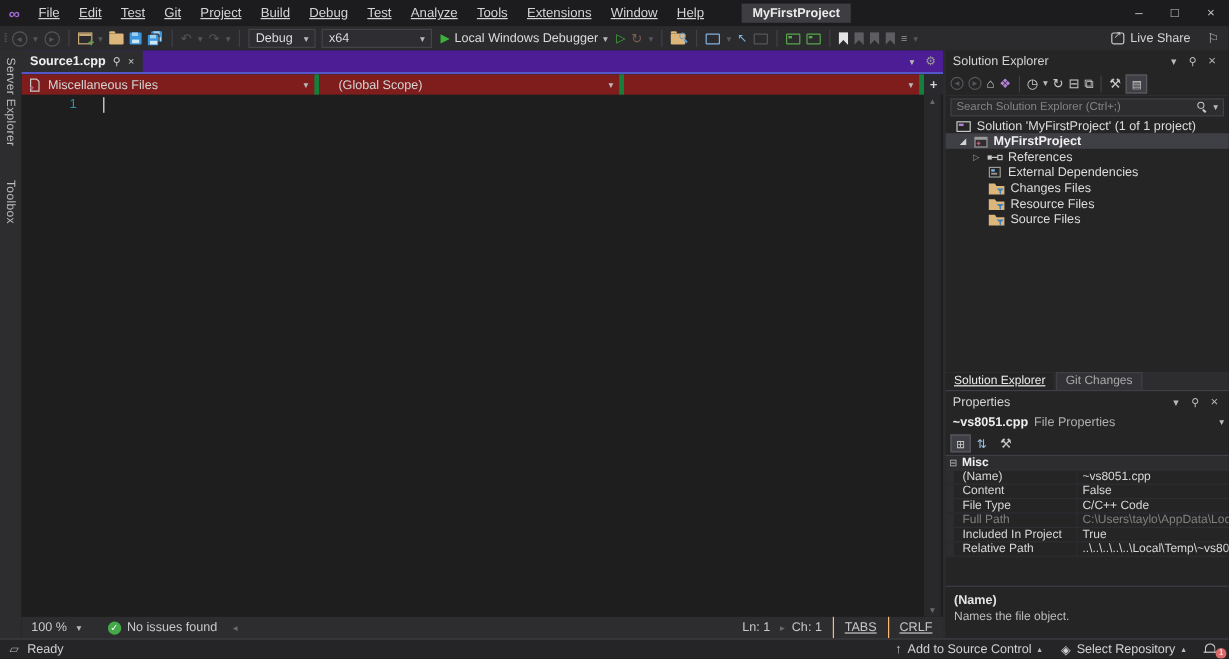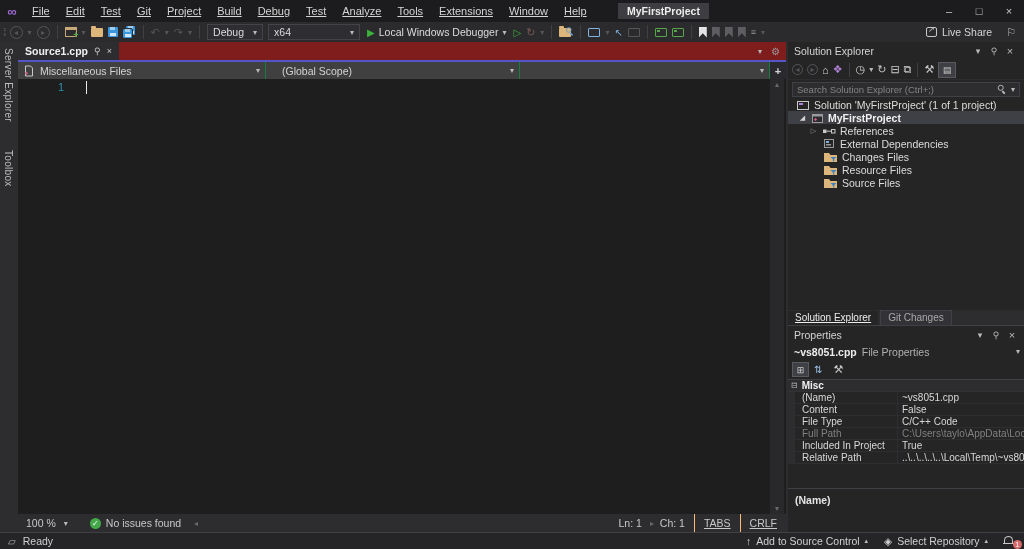--- a/index.html
+++ b/index.html
@@ -76,29 +76,29 @@
   .sharebox::after { content:"↗"; position:absolute; left:1px; top:-3px; font-size:8px; color:#c8c8c8; }
   .flagicon { color:#b9b9b9; font-size:11px; }
 
   
   .main { position:absolute; left:0; top:42px; width:1024px; height:490px; display:flex; }
   .leftstrip { width:18px; background:#2d2d30; position:relative; }
   .vlabel { writing-mode:vertical-rl; color:#bdbdbd; font-size:10px; position:absolute; left:3px; letter-spacing:.3px; }
 
   
   .editor { width:768px; height:490px; background:#1e1e1e; position:relative; }
-  .tabstrip { position:absolute; left:0; top:0; width:768px; height:18px; background:#7f1d1d; }
+  .tabstrip { position:absolute; left:0; top:0; width:768px; height:18px; background:#4c1d95; }
   .doctab { position:absolute; left:0; top:0; height:18px; background:#2d2d30; display:flex;
     align-items:center; gap:6px; padding:0 7px; }
   .tabtitle { font-weight:bold; color:#f0f0f0; font-size:10.5px; }
   .tabico { color:#c8c8c8; font-size:9px; }
   .tabstrip-right { position:absolute; right:6px; top:0; height:18px; display:flex; gap:9px; align-items:center; color:#9a9a9a; }
   .accentline { position:absolute; left:0; top:18px; width:768px; height:2px; background:#5456c8; }
   .navbar { position:absolute; left:0; top:20px; width:768px; height:17px; background:#252528; display:flex; }
-  .navcell { height:17px; background:#404040; border-right:1px solid #15803d; display:flex;
+  .navcell { height:17px; background:#7f1d1d; border-right:4px solid #15803d; display:flex;
     align-items:center; padding:0 5px; color:#d4d4d4; font-size:10.5px; gap:5px; }
   .navcell .spacer { flex:1; }
   .nc1 { width:248px; } .nc2 { width:254px; padding-left:16px; } .nc3 { width:250px; }
   .splitterbox { width:16px; height:17px; display:flex; align-items:center; justify-content:center;
     color:#d4d4d4; font-weight:bold; font-size:11px; background:#2a2a2e; }
   .code { position:absolute; left:0; top:37px; width:752px; height:435px; background:#1e1e1e; }
   .lnum { position:absolute; left:0; top:2px; width:46px; text-align:right; color:#2b91af; font-size:11px; }
   .textcaret { position:absolute; left:68px; top:2px; width:1px; height:13px; background:#e8e8e8; }
   .vscroll { position:absolute; right:2px; top:37px; width:14px; height:435px; background:#29292c; }
   .vscroll .sarr { position:absolute; left:0; width:14px; text-align:center; color:#6a6a6e; font-size:8px; }
@@ -496,20 +496,21 @@
             <span class="vl">True</span>
           </div>
           <div class="grow">
             <span class="gut"></span>
             <span class="nm">Relative Path</span>
             <span class="vl">..\..\..\..\..\Local\Temp\~vs8051.cp</span>
           </div>
         </div>
         <div class="pdesc">
           <div class="dt">(Name)</div>
+          <div class="dd">Names the file object.</div>
         </div>
       </div>
     </div>
   </div>
 
   <div class="statusbar">
     <div class="sb-left">
       <span class="readyico">▱</span>
       <span>Ready</span>
     </div>

